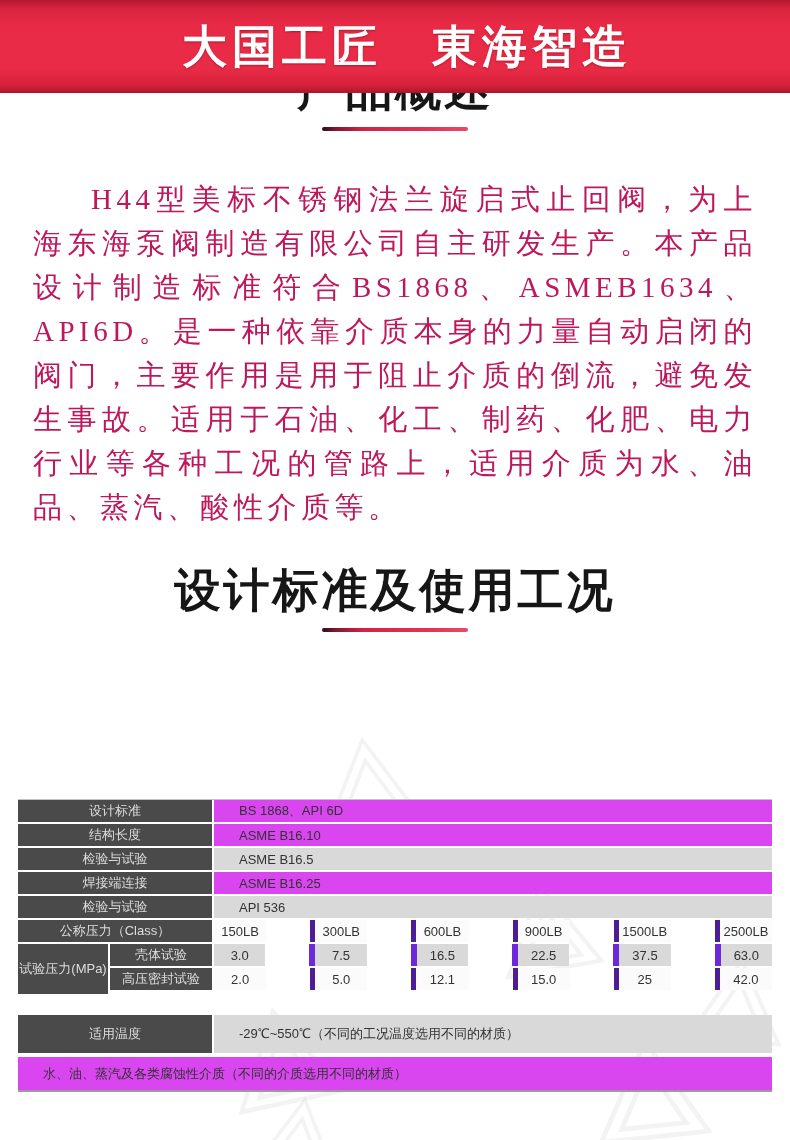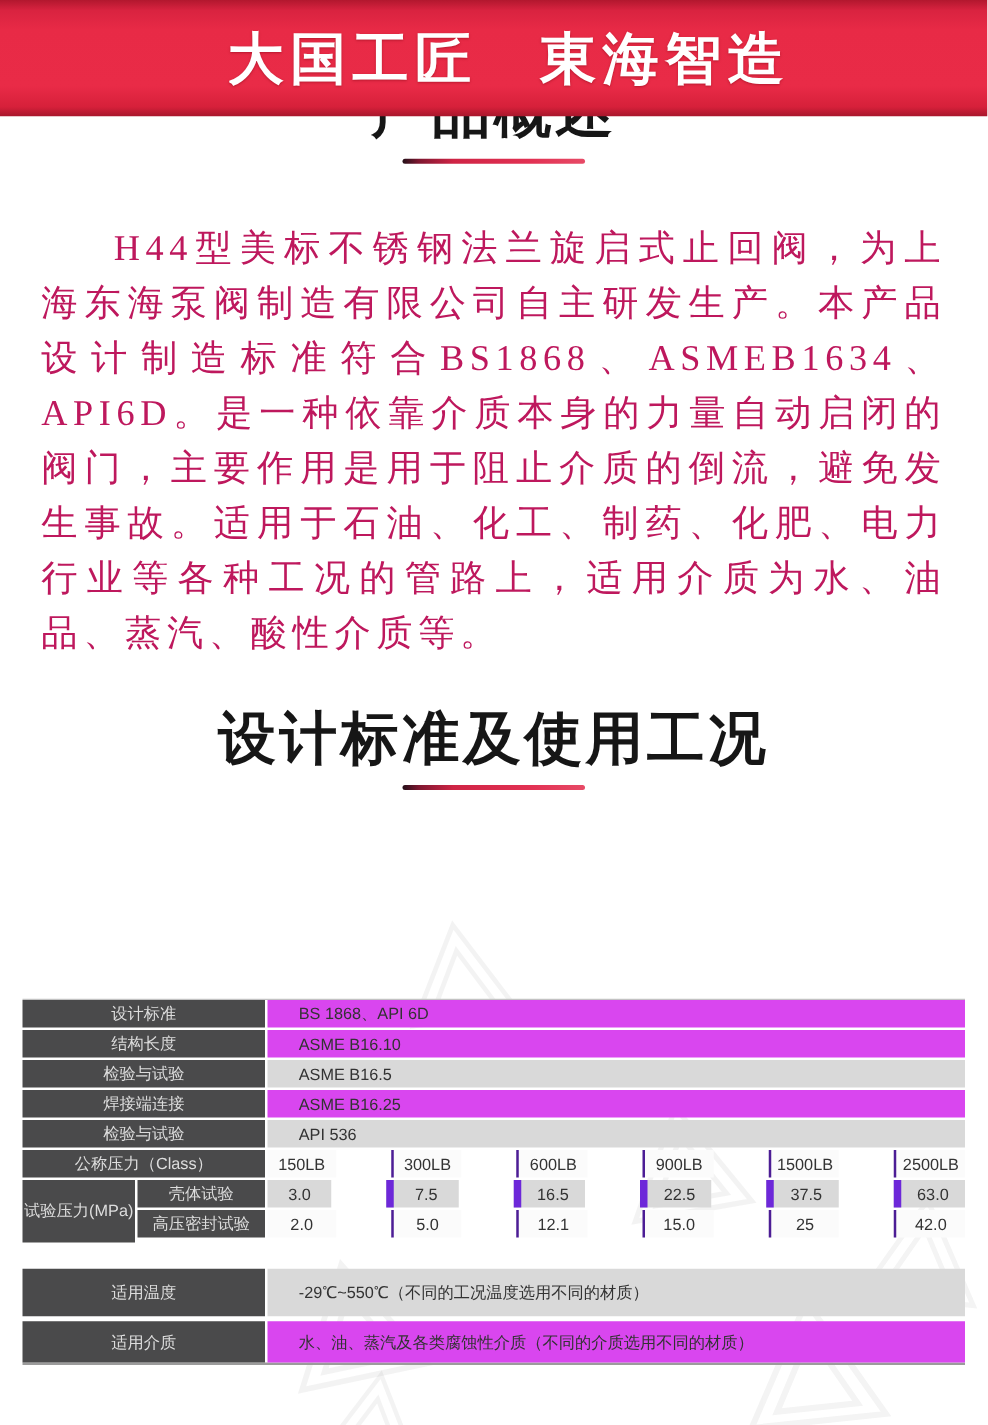--- a/index.html
+++ b/index.html
@@ -33,21 +33,21 @@
   .t-row{display:flex;gap:2px;margin-bottom:2px;}
   .t-row:last-child{margin-bottom:0;}
   .cell{display:flex;align-items:center;}
   .lab{background:#4a4a4b;color:#dddddd;justify-content:center;text-align:center;}
   .w-full{width:194px;flex:0 0 194px;}
   .w-sub{width:102px;flex:0 0 102px;}
   .std .cell{height:22px;}
   .val{flex:1;background:#d946ef;color:#333;padding-left:25px;}
   .shade .val, .val.shade{background:#d9d9d9;}
   .vals{flex:1;display:flex;gap:44px;}
-  .vcell{flex:1;justify-content:center;background:#fbfbfb;color:#333;border-left:2px solid #4c1d95;}
+  .vcell{flex:1;justify-content:center;background:#fbfbfb;color:#333;border-left:5px solid #4c1d95;}
   .vcell:first-child{border-left:none;}
   .vals.shade .vcell{background:#d9d9d9;border-left:6px solid #6d28d9;}
   .vals.shade .vcell:first-child{border-left:none;}
   .t-group{display:flex;gap:2px;margin-bottom:2px;}
   .g-left{flex:0 0 90px;}
   .g-right{flex:1;}
   .g-right .t-row:last-child{margin-bottom:4px;}
   .tall-a .cell{height:38px;}
   .tall-b .cell{height:33px;}
   .tall-a{margin-top:21px;}
@@ -171,18 +171,17 @@
               <div class="cell vcell">42.0</div>
             </div>
           </div>
         </div>
       </div>
       <div class="t-row tall-a">
         <div class="cell lab w-full">适用温度</div>
         <div class="cell val shade">-29℃~550℃（不同的工况温度选用不同的材质）</div>
       </div>
       <div class="t-row tall-b">
-        <div class="cell lab w-full">适用介质</div>
         <div class="cell val">水、油、蒸汽及各类腐蚀性介质（不同的介质选用不同的材质）</div>
       </div>
     </div>
 
 </div>
 
 </body></html>

